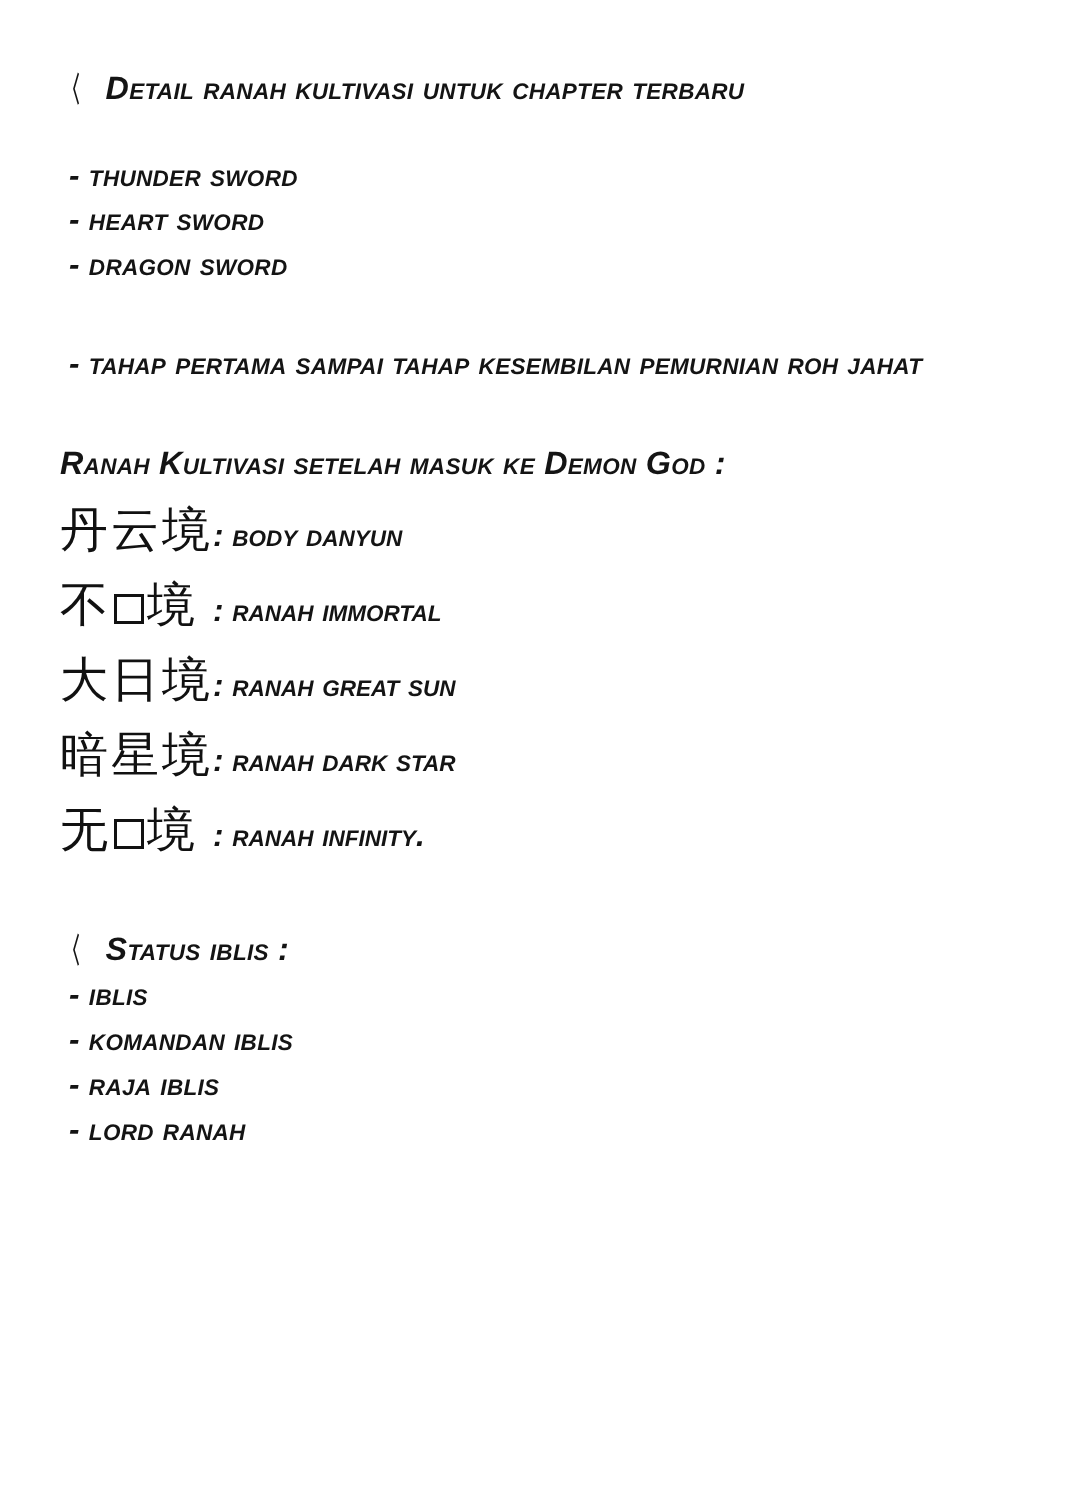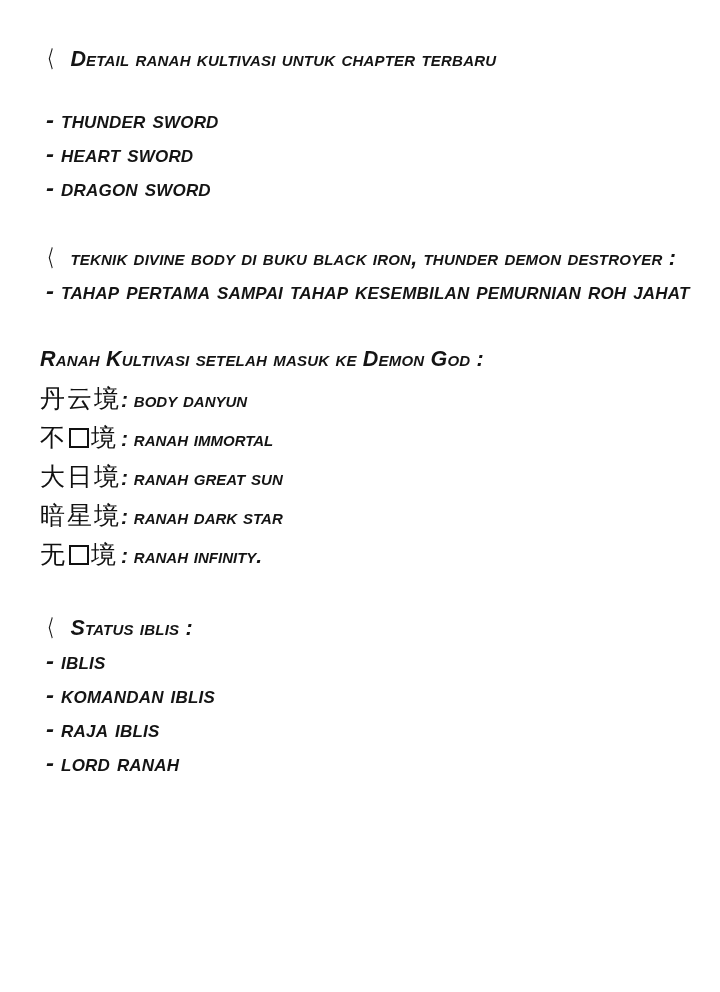--- a/index.html
+++ b/index.html
@@ -28,21 +28,21 @@
     top: 42px;
     right: 20px;
   }
   .block {
     margin-bottom: 22px;
   }
   .line {
     font-family: "Liberation Sans", sans-serif;
     font-style: italic;
     font-weight: 700;
-    font-size: 24px;
+    font-size: 21px;
     line-height: 1.42;
     letter-spacing: 0.2px;
     color: #141414;
     white-space: nowrap;
     font-variant: small-caps;
   }
   .line.heading {
     font-size: 21.5px;
   }
   .line.bullet {
@@ -64,21 +64,21 @@
     margin-top: 6px;
   }
   .cjk-table td {
     padding: 2px 0 4px 0;
     vertical-align: baseline;
   }
   .cjk {
     font-family: "DejaVu Sans", sans-serif;
     font-style: normal;
     font-weight: 400;
-    font-size: 25px;
+    font-size: 32px;
     letter-spacing: 2px;
     color: #111111;
     padding-right: 22px;
     white-space: nowrap;
   }
   .cjk-box {
     display: inline-block;
     width: 20px;
     height: 20px;
     border: 2px solid #111;
@@ -115,24 +115,20 @@
 
     <div class="block">
       <div class="line bullet">- thunder sword</div>
       <div class="line bullet">- heart sword</div>
       <div class="line bullet">- dragon sword</div>
     </div>
 
     <div class="gap-md"></div>
 
     <div class="block">
-      <div class="line heading">
-        <span class="chev">〈</span>
-        <span>teknik divine body di buku black iron, thunder demon destroyer :</span>
-      </div>
       <div class="line bullet">- tahap pertama sampai tahap kesembilan pemurnian roh jahat</div>
     </div>
 
     <div class="gap-md"></div>
 
     <div class="block">
       <div class="line heading">
         <span>Ranah Kultivasi setelah masuk ke Demon God :</span>
       </div>
       <table class="cjk-table">

